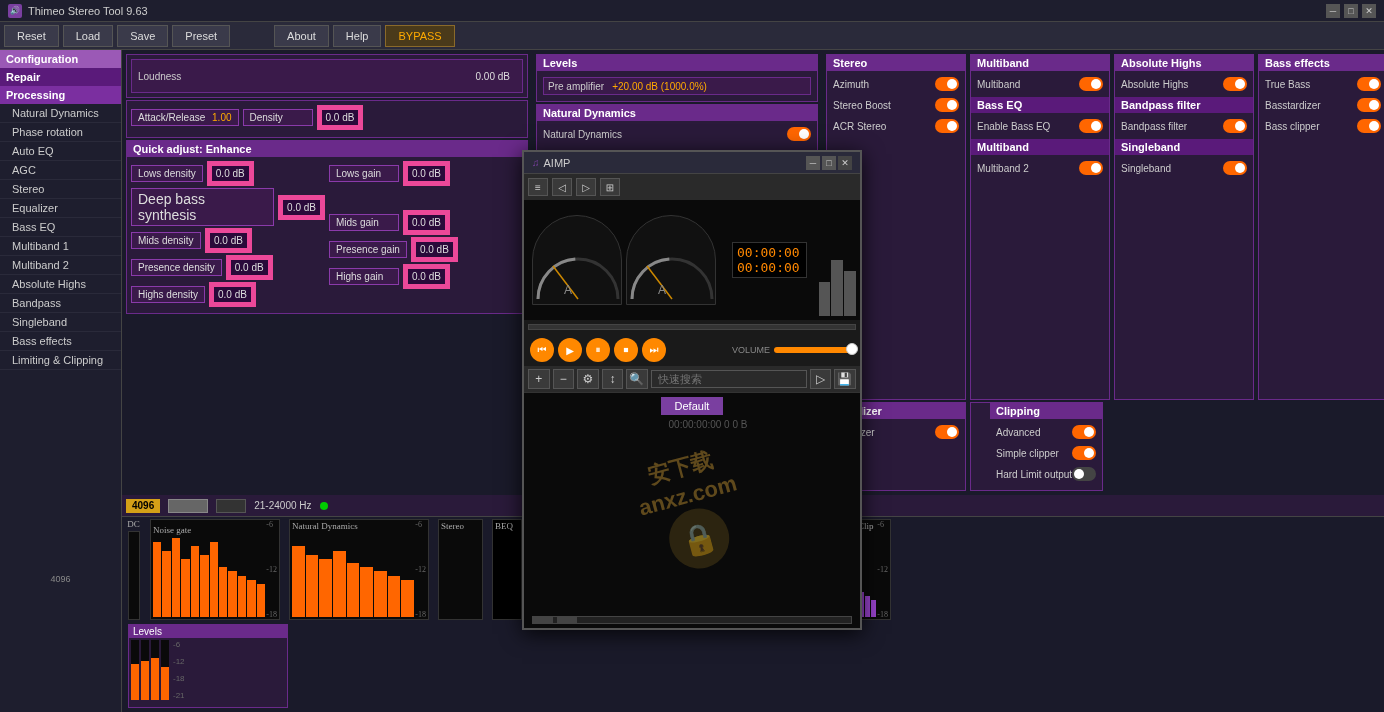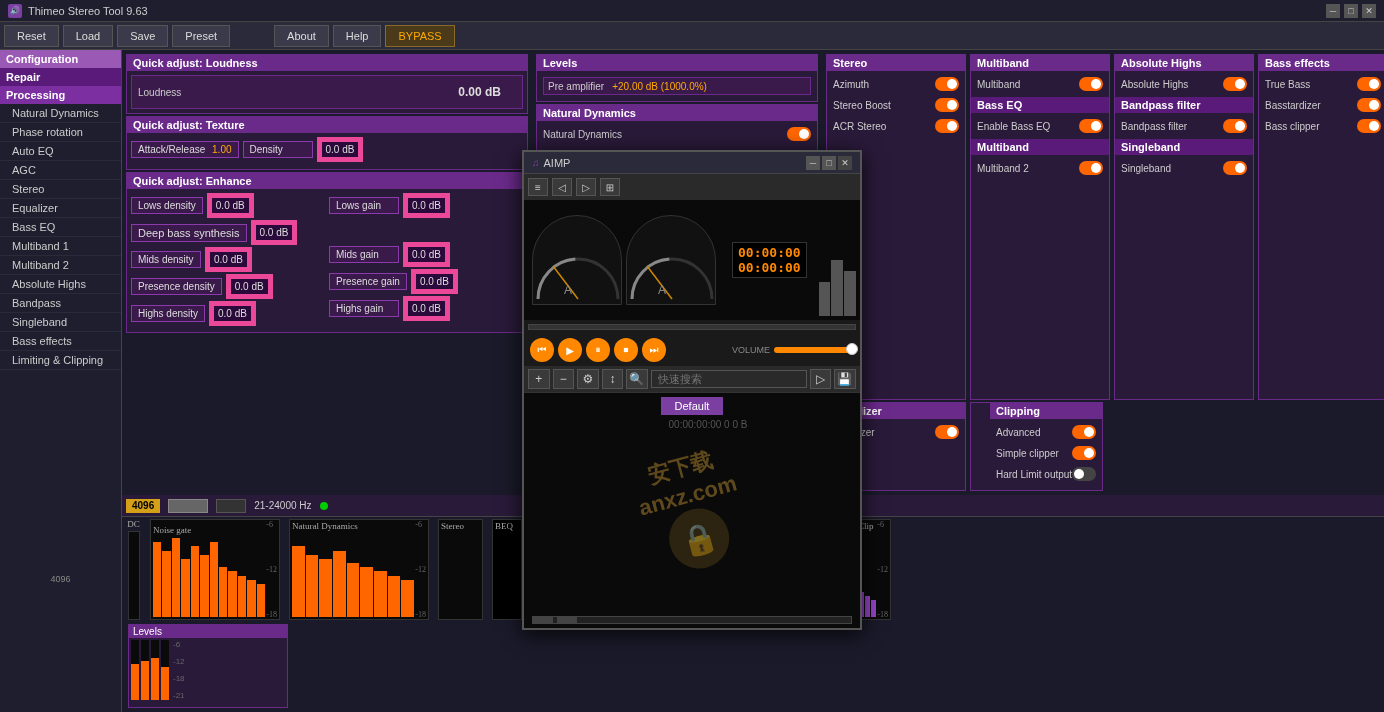--- a/index.html
+++ b/index.html
@@ -161,24 +161,23 @@
       display: flex;
       align-items: center;
     }
     .slider-fill {
       height: 100%;
       background: #d4a017;
       width: 0%;
     }
     .slider-value {
       position: absolute;
-      right: 21px;
+      right: 12px;
       color: #ddd;
-      font-size: 12px;
-      font-weight: bold;
+      font-size: 10px;
     }
 
     .module-card {
       background: #2a1a3a;
       border: 1px solid #6a2a8a;
       min-width: 130px;
       padding: 4px;
     }
     .module-card-header {
       background: #6a2a8a;
@@ -479,32 +478,30 @@
     </div>
   </div>
 
   <div class="content-area" style="position:relative;">
 
     <div class="top-panels">
 
       <div class="left-content">
 
         <div class="panel-section">
-          <div class="panel-header">Quick adjust: Loudness</div>
           <div class="panel-body">
             <div class="slider-track">
               <div class="slider-fill" style="width:0%;"></div>
               <span style="position:absolute; left:6px; color:#ccc; font-size:10px;">Loudness</span>
               <span class="slider-value">0.00 dB</span>
             </div>
           </div>
         </div>
 
         <div class="panel-section">
-          <div class="panel-header">Quick adjust: Texture</div>
           <div class="panel-body">
             <div class="control-row">
               <div class="ctrl-box">
                 <span>Attack/Release</span>
                 <span style="margin-left:4px; color:#ffaa00;">1.00</span>
               </div>
               <div class="ctrl-box">
                 <span>Density</span>
               </div>
               <div class="ctrl-val">0.0 dB</div>
@@ -515,21 +512,21 @@
         <div class="panel-section">
           <div class="panel-header">Quick adjust: Enhance</div>
           <div class="panel-body">
             <div class="two-col">
               <div style="flex:1;">
                 <div class="quick-ctrl">
                   <div class="ctrl-box">Lows density</div>
                   <div class="ctrl-val">0.0 dB</div>
                 </div>
                 <div class="quick-ctrl">
-                  <div class="ctrl-box" style="font-size:11px;">Deep bass synthesis</div>
+                  <div class="ctrl-box" style="font-size:14px;">Deep bass synthesis</div>
                   <div class="ctrl-val">0.0 dB</div>
                 </div>
                 <div class="quick-ctrl">
                   <div class="ctrl-box">Mids density</div>
                   <div class="ctrl-val">0.0 dB</div>
                 </div>
                 <div class="quick-ctrl">
                   <div class="ctrl-box">Presence density</div>
                   <div class="ctrl-val">0.0 dB</div>
                 </div>
@@ -889,21 +886,21 @@
               <svg viewBox="0 0 90 50" width="90" height="50" style="position:absolute; bottom:0; left:0;">
                 <path d="M5,45 A40,40 0 0,1 85,45" fill="none" stroke="#333" stroke-width="3"></path>
                 <path d="M5,45 A40,40 0 0,1 45,5" fill="none" stroke="#888" stroke-width="3" stroke-dasharray="60,100"></path>
                 <line x1="45" y1="45" x2="20" y2="12" stroke="#cc8800" stroke-width="1.5"></line>
                 <text x="35" y="40" font-size="12" fill="#888" text-anchor="middle">A</text>
               </svg>
             </div>
           </div>
 
           <div style="width:100px; display:flex; flex-direction:column; justify-content:center; padding:8px; gap:4px;">
-            <div style="background:#000; color:#ff8800; font-family:monospace; font-size:13px; padding:2px 4px; text-align:center; border:1px solid #333;font-weight:bold;">
+            <div style="background:#000; color:#ff8800; font-family:monospace; font-size:13px; padding:2px 4px; text-align:left; border:1px solid #333;">
               <div>00:00:00</div>
               <div>00:00:00</div>
             </div>
           </div>
 
           <div style="width:50px; background:#0a0a0a; display:flex; flex-direction:column; gap:1px; padding:4px;">
             <div style="flex:1; display:flex; gap:1px; align-items:flex-end;">
               <div style="flex:1; background:#555; height:30%;"></div>
               <div style="flex:1; background:#555; height:50%;"></div>
               <div style="flex:1; background:#555; height:40%;"></div>

